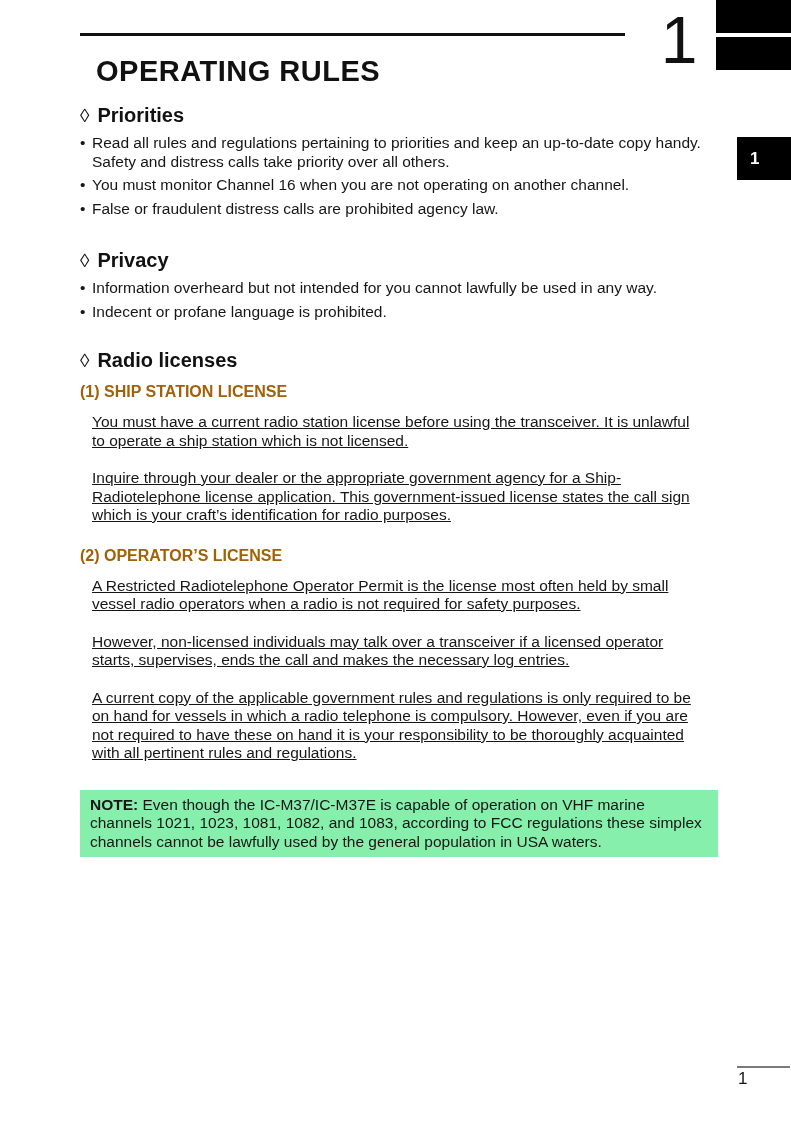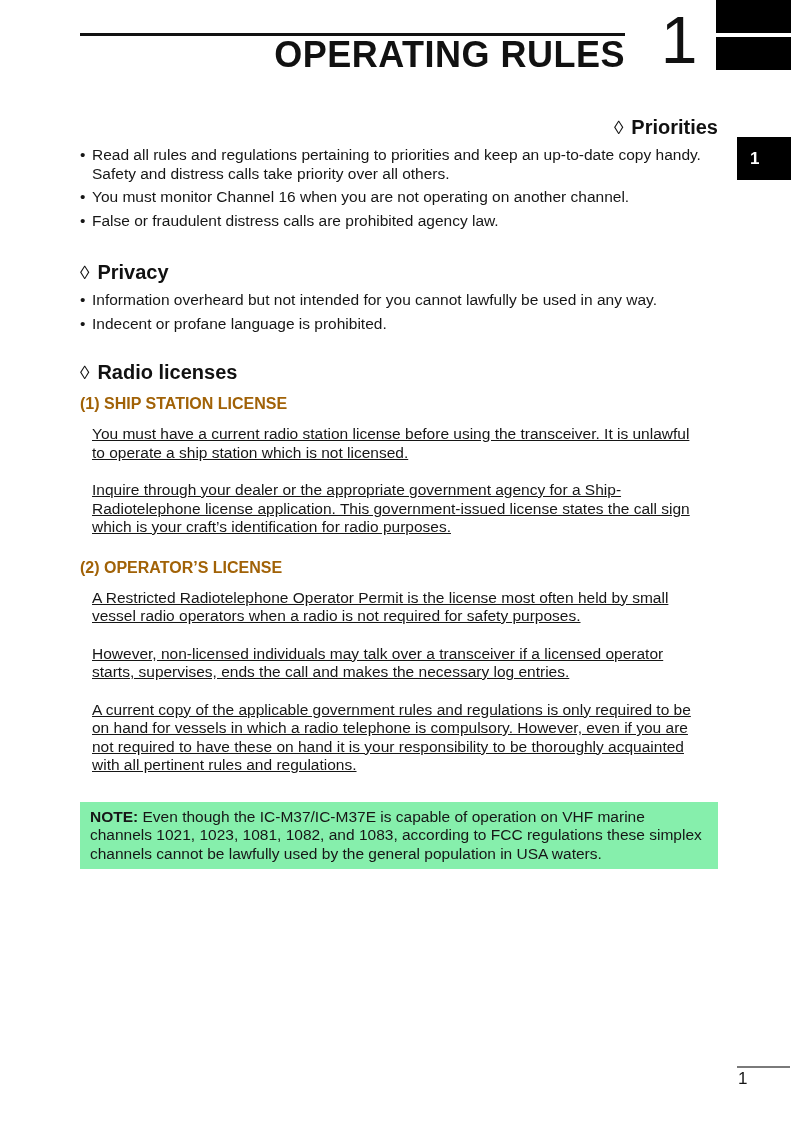--- a/index.html
+++ b/index.html
@@ -17,23 +17,22 @@
   .header-rule {
     position: absolute;
     left: 80px; top: 33px;
     width: 545px; height: 3px;
     background: #111111;
   }
   .page-title {
     position: absolute;
     left: 80px; top: 40px;
     width: 545px;
-    margin: 0;
-    text-align: right;
-    font-size: 36px;
+    margin: 16px;
+    font-size: 29px;
     font-weight: bold;
     letter-spacing: 0.5px;
     line-height: 30px;
     color: #111111;
   }
   .chapter-number {
     position: absolute;
     left: 655px; top: 14px;
     width: 48px;
     text-align: center;
@@ -71,21 +70,21 @@
     font-size: 15.5px;
     line-height: 18.5px;
   }
   h2.sec-heading {
     margin: 0;
     font-size: 20px;
     font-weight: bold;
     line-height: 24px;
     color: #111111;
   }
-  h2.mt-first { margin-top: 20px; text-align: right; }
+  h2.mt-first { margin-top: 8px; }
   h2.mt-privacy { margin-top: 30px; }
   h2.mt-radio { margin-top: 27px; }
   .diamond {
     font-weight: 400;
     margin-right: 8px;
     font-size: 19px;
   }
   h3.sub-heading {
     margin: 0;
     font-size: 16px;

